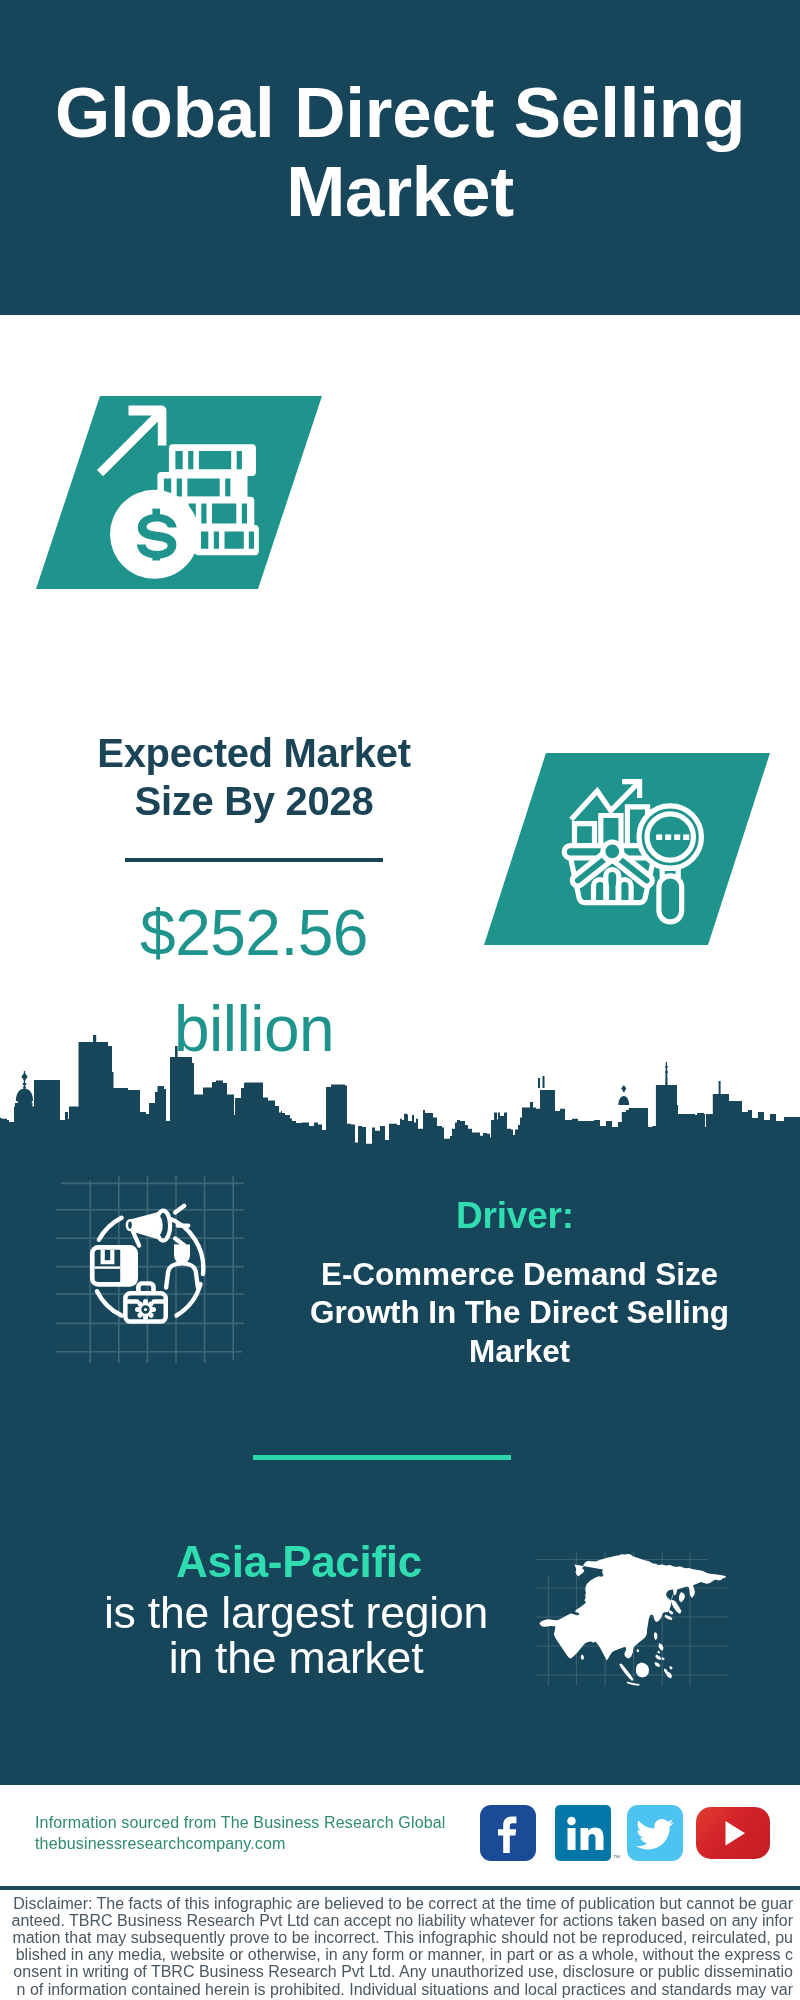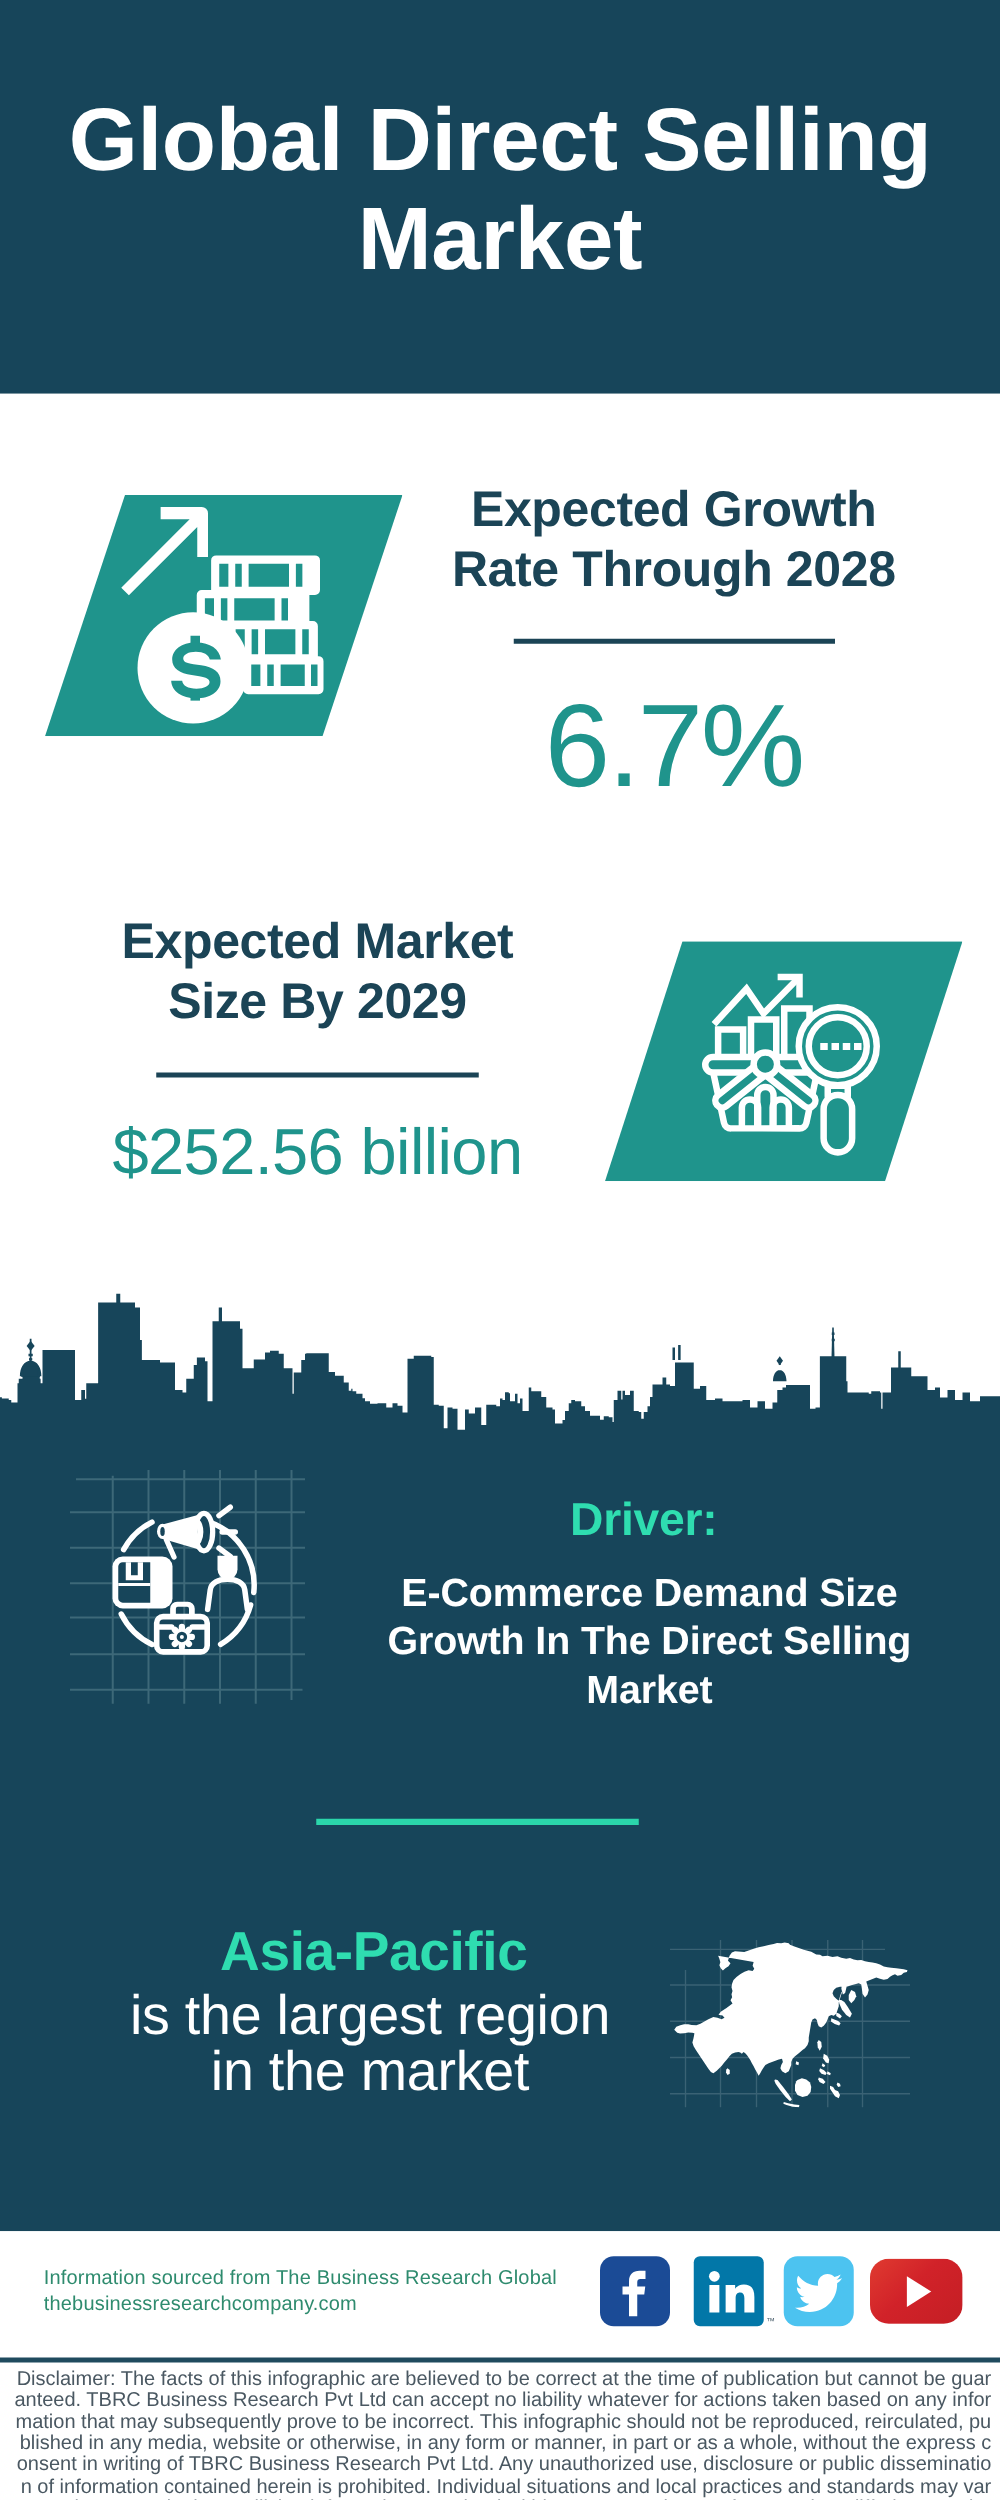--- a/index.html
+++ b/index.html
@@ -29,21 +29,21 @@
   .stat-label{margin:0;color:#1b4456;font-size:40px;font-weight:700;text-align:center;line-height:48px;letter-spacing:-0.3px;}
   .stat-rule{height:4px;background:#1b4456;margin:0 auto;}
   .stat-value{margin:0;color:#1f948c;text-align:center;}
 
   .stat1{left:339px;top:384px;width:400px;}
   .stat1 .stat-rule{margin-top:31px;}
   .stat1 .stat-value{font-size:94px;line-height:90px;letter-spacing:-2px;margin-top:37px;}
   .stat1 .stat-rule{width:257px;}
   .stat2{left:88px;top:729px;width:332px;}
   .stat2 .stat-rule{margin-top:33px;}
-  .stat2 .stat-value{font-size:52px;line-height:96px;letter-spacing:-0.5px;margin-top:12px;}
+  .stat2 .stat-value{font-size:64px;line-height:96px;letter-spacing:-0.5px;margin-top:23px;}
   .stat2 .stat-rule{width:258px;}
 
   
   .dark{position:absolute;left:0;top:1145px;width:800px;height:640px;background:#17455a;}
   .skyline{position:absolute;left:0;top:1035px;width:800px;height:113px;}
 
   .driver-icon{position:absolute;left:55px;top:1175px;width:190px;height:190px;}
   .driver-text{position:absolute;left:285px;top:1183.5px;width:460px;text-align:center;}
   .driver-head{margin:12px;color:#2fddb0;font-size:37px;font-weight:700;line-height:40px;letter-spacing:-0.2px;}
   .driver-body{margin:19px 0 0 0;color:#fff;font-size:31.5px;font-weight:700;line-height:38.6px;letter-spacing:-0.1px;padding-left:9px;}
@@ -134,28 +134,23 @@
     <rect x="110.2" y="69.4" width="6" height="5.6"></rect>
     <rect x="119.2" y="69.4" width="6" height="5.6"></rect>
     <rect x="128.2" y="69.4" width="6" height="5.6"></rect>
   </g>
   <g fill="#1f948c" stroke="#ffffff" stroke-width="5.2" stroke-linejoin="round">
     <path d="M107.2 103.5 h16 v8.5 h-16 z"></path>
     <rect x="103.9" y="110.9" width="22.8" height="46" rx="11.4"></rect>
   </g>
 </svg>
 
-  <div class="statblock stat1">
-    <p class="stat-label">Expected Growth Rate Through 2028</p>
-    <div class="stat-rule"></div>
-    <p class="stat-value">6.7%</p>
-  </div>
 
   <div class="statblock stat2">
-    <p class="stat-label">Expected Market Size By 2029</p>
+    <p class="stat-label">Expected Market Size By 2028</p>
     <div class="stat-rule"></div>
     <p class="stat-value">$252.56 billion</p>
   </div>
 
   <div class="dark"></div>
   <svg class="skyline" viewBox="0 0 800 113" xmlns="http://www.w3.org/2000/svg" preserveAspectRatio="none">
   <g fill="#17455a" transform="translate(0,-1035)">
     <polygon points="0,1148 0,1117.8 1.5,1117.8 1.5,1118.8 7,1118.8 7,1120 9,1120 9,1122 14,1122 14,1106.5 15,1106.5 15,1103 18,1103 18,1100.5 31,1100.5 31,1100.5 31.8,1100.5 31.8,1103 32.5,1103 32.5,1106.5 34,1106.5 34,1080 59.5,1080 59.5,1080 60,1080 60,1120 65,1120 65,1112 68,1112 68,1119 69,1119 69,1106.5 78.5,1106.5 78.5,1042 108,1042 108,1046 112,1046 112,1072 113.5,1072 113.5,1088 128,1088 128,1090 140,1090 140,1112 146,1112 146,1114 149,1114 149,1103 155,1103 155,1092 157.5,1092 157.5,1086 164,1086 164,1089 166,1089 166,1121 170,1121 170,1057 192,1057 192,1063 194,1063 194,1094.5 203,1094.5 203,1087.5 212,1087.5 212,1082 216,1082 216,1080.5 223,1080.5 223,1083 227,1083 227,1094.5 234,1094.5 234,1115 235,1115 235,1098 241,1098 241,1088 244,1088 244,1083 245,1083 245,1082.5 263,1082.5 263,1097.5 268,1097.5 268,1100.5 275,1100.5 275,1106 279,1106 279,1112.5 281,1112.5 281,1111 282,1111 282,1113 285,1113 285,1115 290,1115 290,1118.5 292,1118.5 292,1121 296,1121 296,1123 302,1123 302,1122.5 309,1122.5 309,1126 314,1126 314,1122.5 318,1122.5 318,1124.5 322,1124.5 322,1130 326,1130 326,1087 331,1087 331,1084.5 345,1084.5 345,1085.5 347,1085.5 347,1123.7 351,1123.7 351,1124.5 355,1124.5 355,1142.5 358,1142.5 358,1126 362,1126 362,1127 366,1127 366,1143.7 372,1143.7 372,1127.5 375,1127.5 375,1130.7 380,1130.7 380,1126 385,1126 385,1140 389,1140 389,1123.7 397,1123.7 397,1125 400,1125 400,1118.7 402,1118.7 402,1120 404,1120 404,1113.7 407,1113.7 407,1114.5 408,1114.5 408,1121 412,1121 412,1115 414,1115 414,1122.5 416,1122.5 416,1118.7 418,1118.7 418,1128.7 422,1128.7 422,1128.7 423,1128.7 423,1110 425,1110 425,1113 433,1113 433,1117.5 437,1117.5 437,1126 442,1126 442,1127.5 444,1127.5 444,1138.7 450,1138.7 450,1136 452,1136 452,1128.7 455,1128.7 455,1122.5 457,1122.5 457,1120 460,1120 460,1121 465,1121 465,1125 468,1125 468,1128.7 472,1128.7 472,1132.5 480,1132.5 480,1135.7 483,1135.7 483,1133 487,1133 487,1133.7 490,1133.7 490,1137.5 491,1137.5 491,1120 494,1120 494,1112.5 497,1112.5 497,1119.5 498,1119.5 498,1112.5 500,1112.5 500,1116 504,1116 504,1112.5 507,1112.5 507,1128.7 511,1128.7 511,1129.5 513,1129.5 513,1135 515,1135 515,1129.5 518,1129.5 518,1125 520,1125 520,1117.5 522,1117.5 522,1107.5 530,1107.5 530,1102 533,1102 533,1107.5 536,1107.5 536,1108.7 540,1108.7 540,1090 552,1090 552,1090 555,1090 555,1111 560,1111 560,1108.7 565,1108.7 565,1120 572,1120 572,1118.7 578,1118.7 578,1121 594,1121 594,1120 600,1120 600,1126 606,1126 606,1121 612,1121 612,1127 618,1127 618,1122 621.8,1122 621.8,1112 626,1112 626,1110 628.8,1110 628.8,1108 646.3,1108 646.3,1108 648,1108 648,1127 652.4,1127 652.4,1126 655.9,1126 655.9,1085 675.1,1085 675.1,1085 677,1085 677,1105 678,1105 678,1114 695,1114 695,1115 697,1115 697,1113 704,1113 704,1114 705,1114 705,1127 706,1127 706,1114 711,1114 711,1114 712.8,1114 712.8,1094 727.6,1094 727.6,1094 729,1094 729,1101 740,1101 740,1101 742,1101 742,1112 748,1112 748,1110 752,1110 752,1118 758,1118 758,1112 764,1112 764,1120 770,1120 770,1114 776,1114 776,1121 784,1121 784,1117 800,1117 800,1148"></polygon>
 
     <rect x="23.8" y="1071" width="1.4" height="18"></rect>

